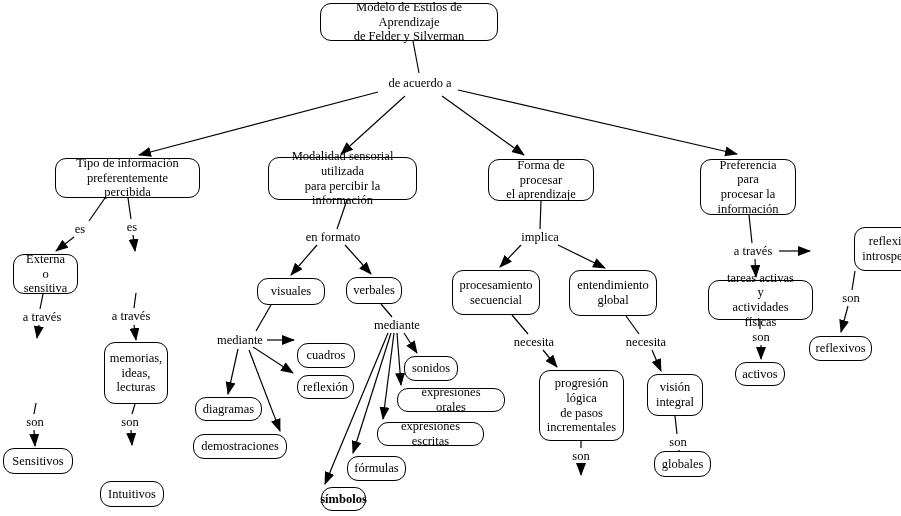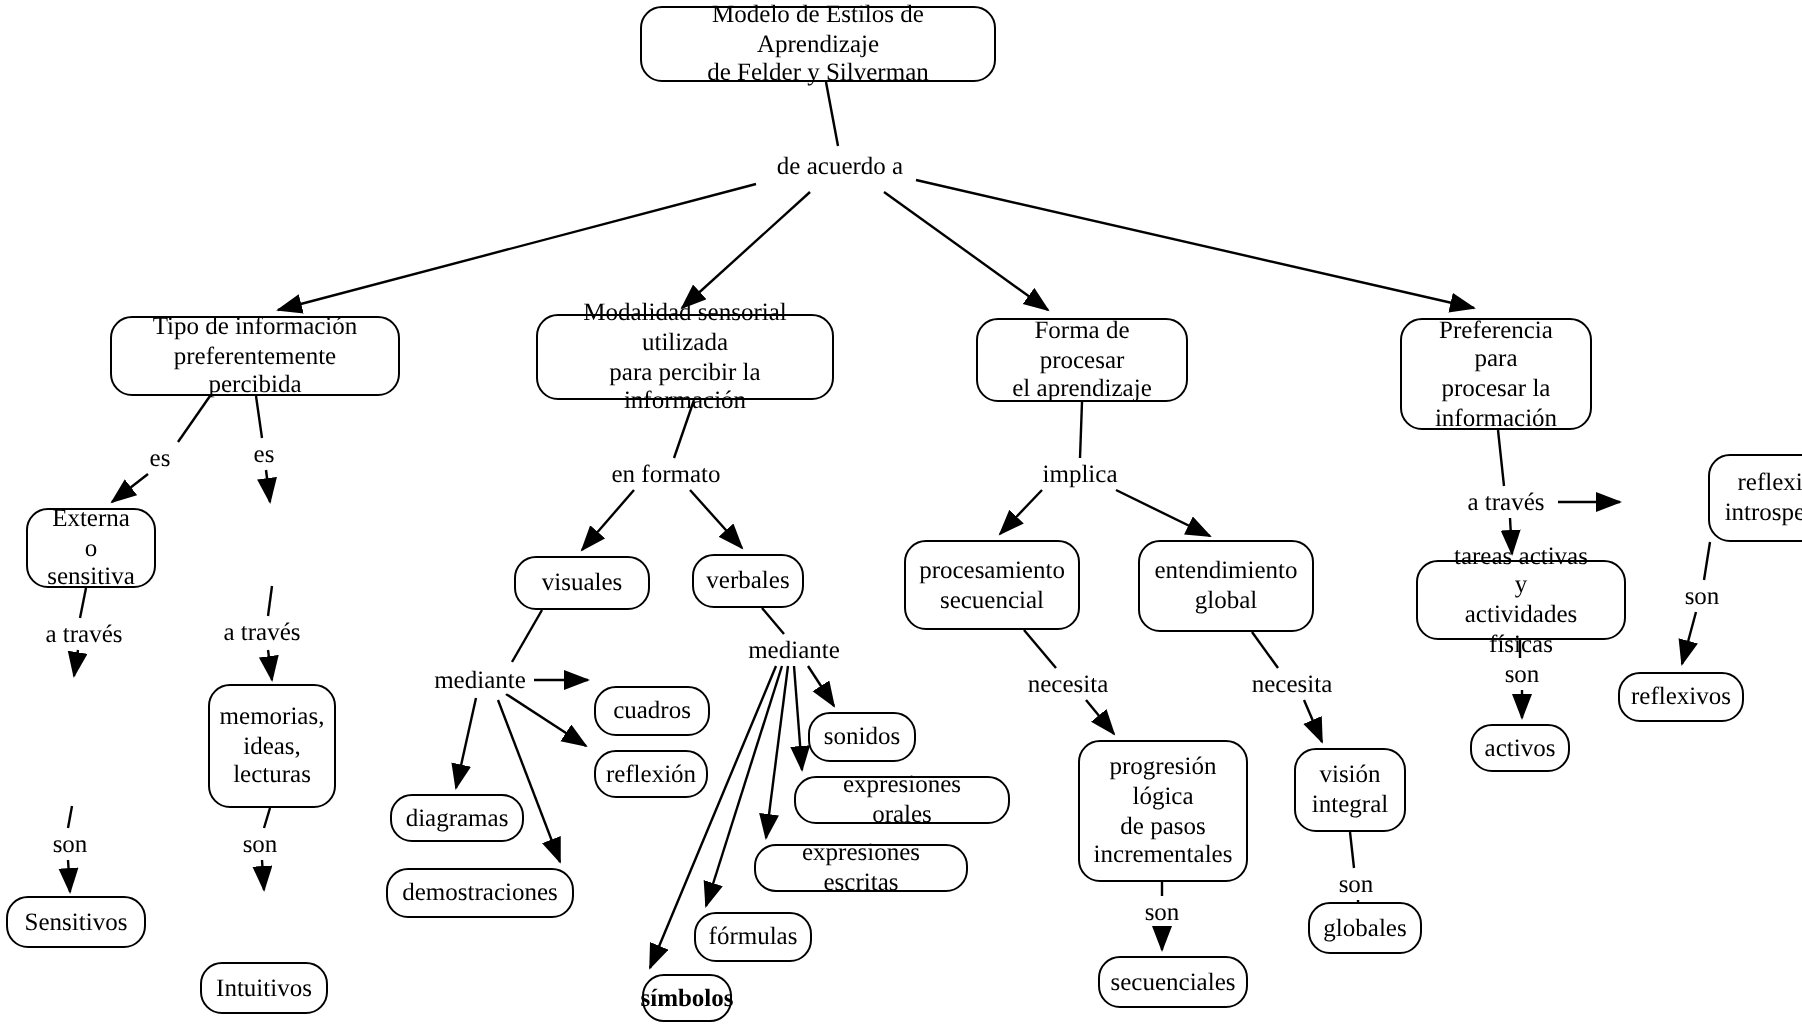--- a/index.html
+++ b/index.html
@@ -114,21 +114,20 @@
     <div class="node" style="left: 452px; top: 270px; width: 88px; height: 45px;">procesamiento
 secuencial</div>
     <div class="node" style="left: 569px; top: 270px; width: 88px; height: 46px;">entendimiento
 global</div>
     <div class="node" style="left: 539px; top: 370px; width: 85px; height: 71px;">progresión
 lógica
 de pasos
 incrementales</div>
     <div class="node" style="left: 647px; top: 374px; width: 56px; height: 42px;">visión
 integral</div>
-    <div class="node" style="left: 549px; top: 478px; width: 75px; height: 26px;">secuenciales</div>
     <div class="node" style="left: 654px; top: 451px; width: 57px; height: 26px;">globales</div>
     <div class="node" style="left: 814px; top: 227px; width: 84px; height: 44px; margin-left: 40px;">reflexión o
 introspección</div>
     <div class="node" style="left: 708px; top: 280px; width: 105px; height: 40px;">tareas activas y
 actividades físicas</div>
     <div class="node" style="left: 735px; top: 362px; width: 50px; height: 24px;">activos</div>
     <div class="node" style="left: 809px; top: 336px; width: 63px; height: 25px;">reflexivos</div>
     <div class="edge-label" style="left: 420px; top: 83px;">de acuerdo a</div>
     <div class="edge-label" style="left: 80px; top: 229px;">es</div>
     <div class="edge-label" style="left: 132px; top: 227px;">es</div>

